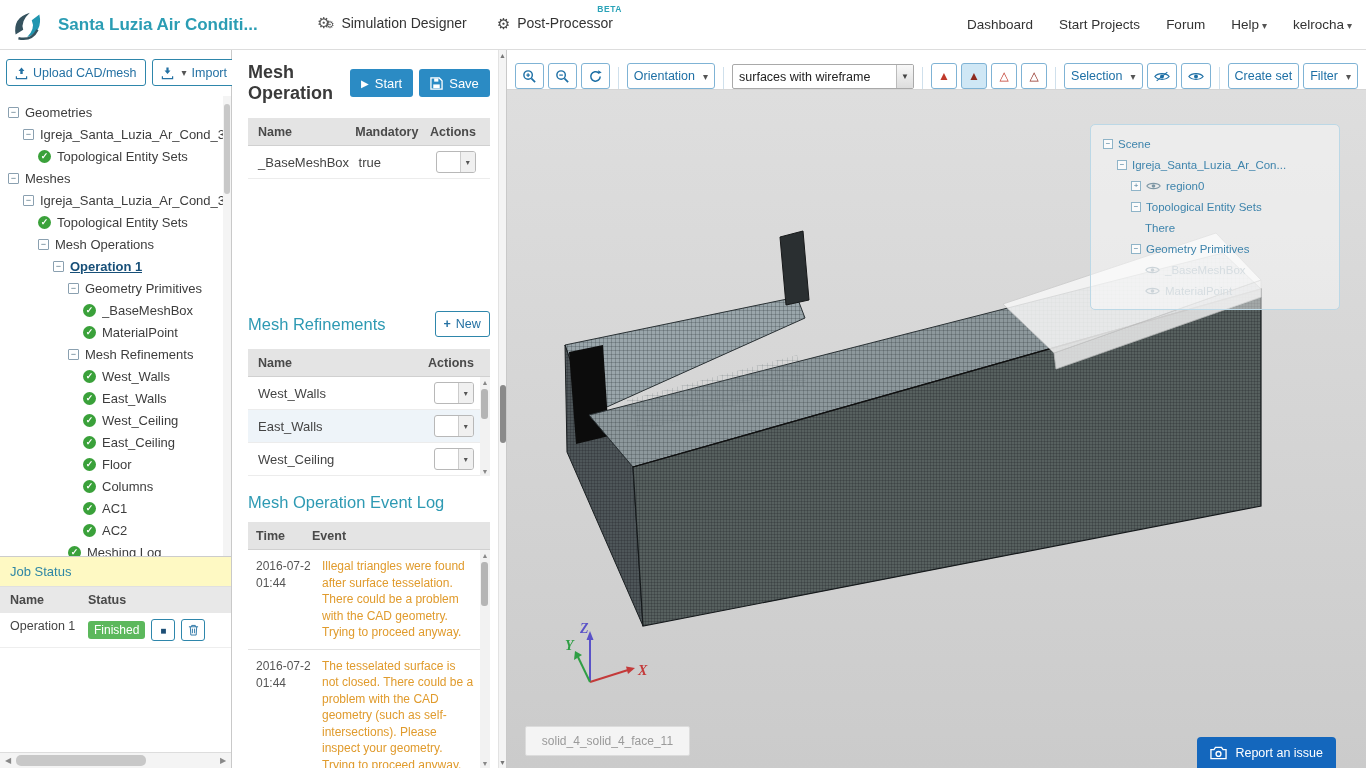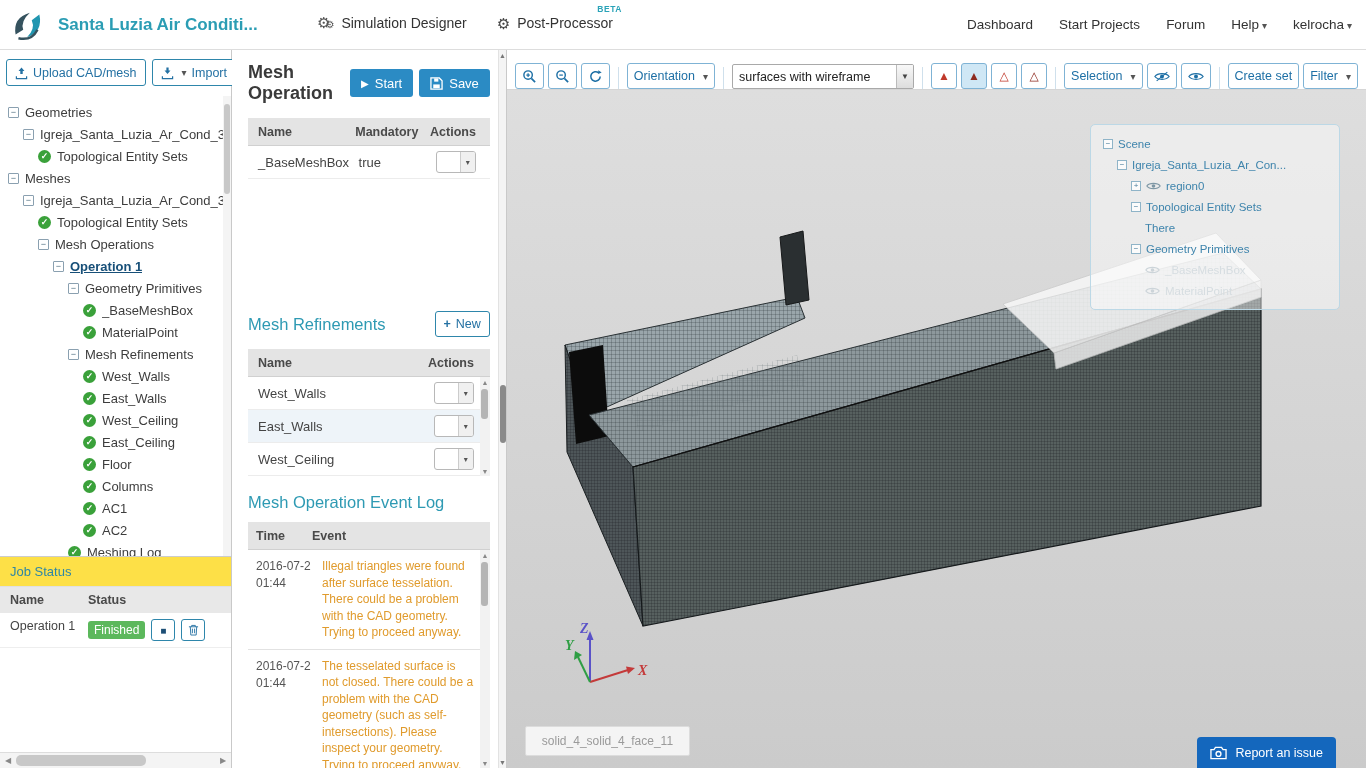--- a/index.html
+++ b/index.html
@@ -31,21 +31,21 @@
   #tree { flex:1; overflow:hidden; padding-top:5px; position:relative; }
   .trow { display:flex; align-items:center; gap:6px; height:22px; font-size:13px; color:#3d3d3d; white-space:nowrap; cursor:pointer; }
   .trow .tlabel { overflow:hidden; text-overflow:clip; }
   .trow.sel .tlabel { font-weight:bold; text-decoration:underline; color:#174f78; }
   .box { flex:none; width:11px; height:11px; border:1px solid #8aa0b0; background:#fff; color:#4e6e80; font-size:9px; line-height:9px; text-align:center; border-radius:1px; }
   .chk { flex:none; width:13px; height:13px; border-radius:50%; background:#3aa13a; color:#fff; font-size:9px; line-height:13px; text-align:center; font-weight:bold; }
   .tree-vscroll { position:absolute; top:0; right:0; width:8px; height:100%; background:#f4f4f4; }
   .tree-vscroll .thumb { position:absolute; top:8px; left:1px; width:6px; height:90px; background:#c8c8c8; border-radius:3px; }
 
   #jobstatus { height:196px; border-top:1px solid #ccc; display:flex; flex-direction:column; }
-  .js-head { height:30px; background:#fde047; border-bottom:1px solid #e0e0e0; color:#2e86a5; font-size:13px; display:flex; align-items:center; padding:0 10px; }
+  .js-head { height:30px; background:#fef9c3; border-bottom:1px solid #e0e0e0; color:#2e86a5; font-size:13px; display:flex; align-items:center; padding:0 10px; }
   .js-thead { height:26px; background:#e8e8e8; display:flex; font-size:12.5px; font-weight:bold; color:#4a4a4a; align-items:center; }
   .js-thead .c1 { width:88px; padding-left:10px; }
   .js-row { display:flex; padding:6px 0; font-size:12.5px; color:#444; border-bottom:1px solid #eee; }
   .js-row .c1 { width:88px; padding-left:10px; line-height:1.25; }
   .js-row .c2 { display:flex; align-items:center; gap:6px; }
   .badge-green { background:#5cb85c; color:#fff; font-size:12px; padding:2px 6px; border-radius:3px; }
   .mini-btn { width:24px; height:22px; border:1px solid #2e86ab; border-radius:3px; background:#fff; display:inline-flex; align-items:center; justify-content:center; cursor:pointer; color:#1d4f76; font-size:10px; }
   .hscroll { height:16px; border-top:1px solid #ddd; background:#f4f4f4; position:relative; }
   .hscroll .arr { position:absolute; top:0; width:16px; height:15px; color:#888; font-size:8px; display:flex; align-items:center; justify-content:center; cursor:pointer; }
   .hscroll .arr.l { left:0; } .hscroll .arr.r { right:0; }

